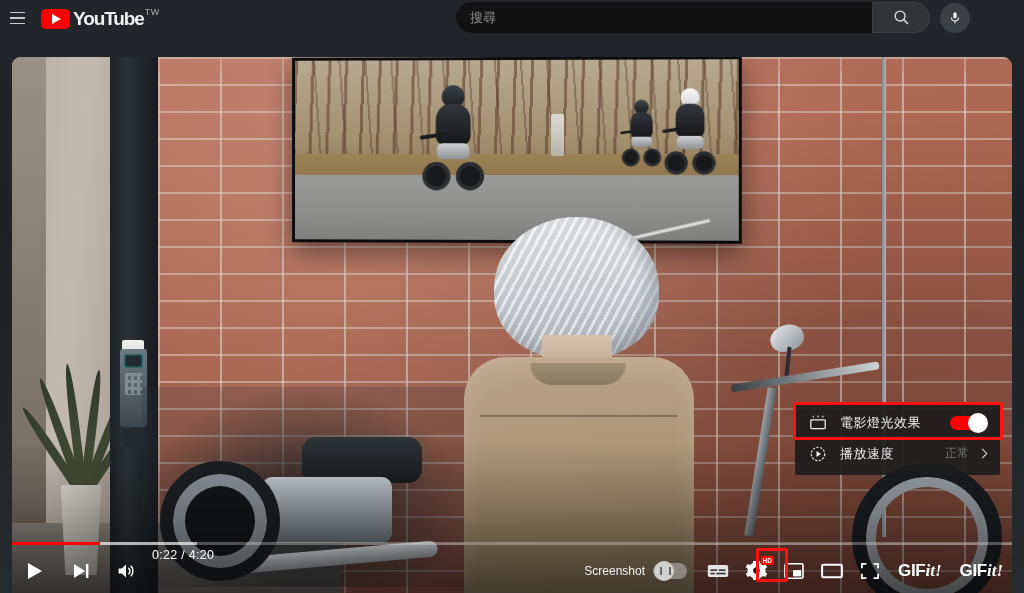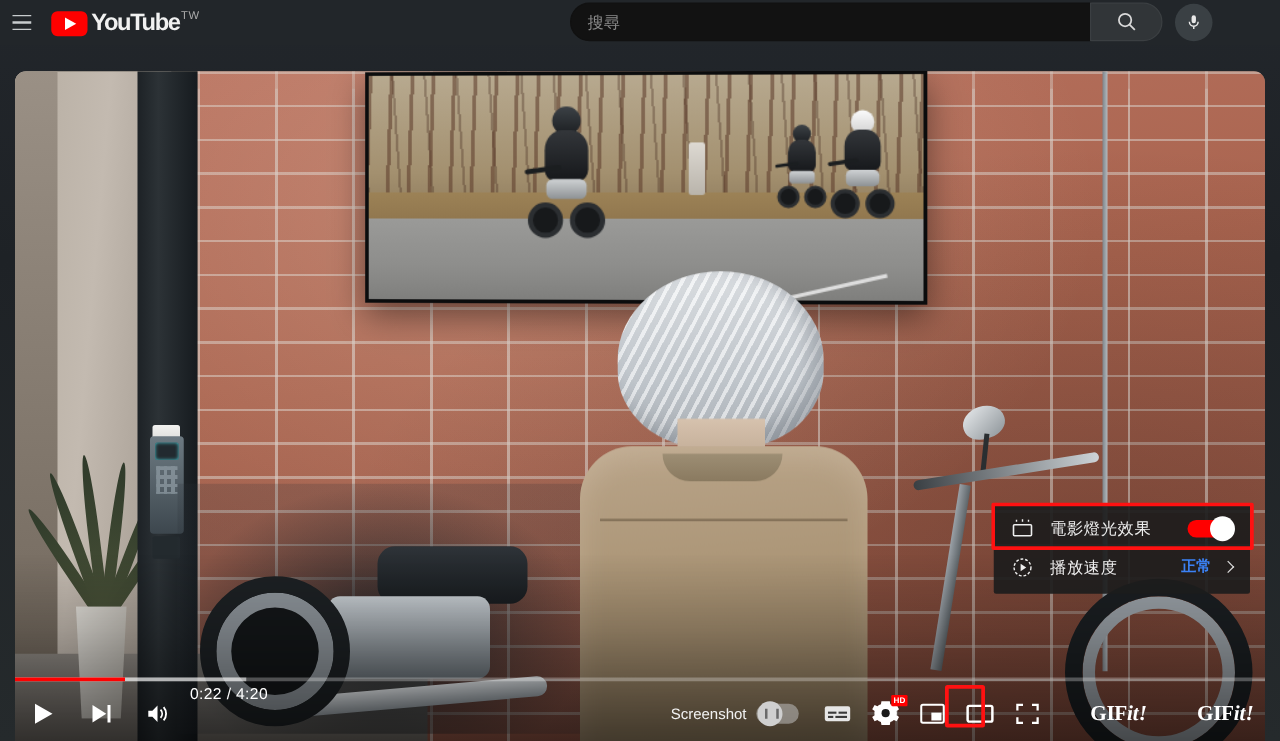--- a/index.html
+++ b/index.html
@@ -346,21 +346,21 @@
     height: 31px; padding: 0 14px 0 12px;
     color: #eee; cursor: pointer;
   }
   .menu-item .mi-icon {
     width: 22px; height: 18px; margin-right: 11px;
     display: flex; align-items: center; justify-content: center;
     flex: 0 0 22px;
   }
   .menu-item .mi-label { flex: 1; font-size: 13px; letter-spacing: .5px; }
   .menu-item .mi-value {
-    color: #3b82f6; font-size: 12px; margin-right: 8px; white-space: nowrap; font-weight: bold;
+    color: #737373; font-size: 12px; margin-right: 8px; white-space: nowrap;
   }
   .mi-value sup { font-size: 8px; }
   .chev {
     width: 7px; height: 7px; border-right: 1.8px solid #ddd; border-bottom: 1.8px solid #ddd;
     transform: rotate(-45deg); margin-left: 2px;
   }
   .toggle {
     width: 36px; height: 14px; border-radius: 7px; background: #ff0000;
     position: relative;
   }
@@ -425,21 +425,21 @@
   #hd-badge {
     position: absolute; top: 8px; right: 1px;
     background: #ff0000; color: #fff;
     font-size: 6.5px; font-weight: bold;
     padding: 0.5px 2px; border-radius: 1px; line-height: 8px;
   }
   .gifit {
     font-size: 17px; color: #fff; margin: 0 9px; cursor: pointer;
     font-family: "Liberation Serif", serif; white-space: nowrap;
   }
-  .gifit b { font-family: Liberation Serif, serif; font-weight: bold; letter-spacing: -.3px; margin-left: 22px; }
+  .gifit b { font-family: Liberation Sans, sans-serif; font-weight: bold; letter-spacing: -.3px; }
   .gifit i { font-style: italic; font-weight: bold; margin-top: 13px; }
 </style>
 </head>
 <body>
 
 <div id="page">
 
   <div id="masthead">
     <div id="hamburger">
       <i></i>

